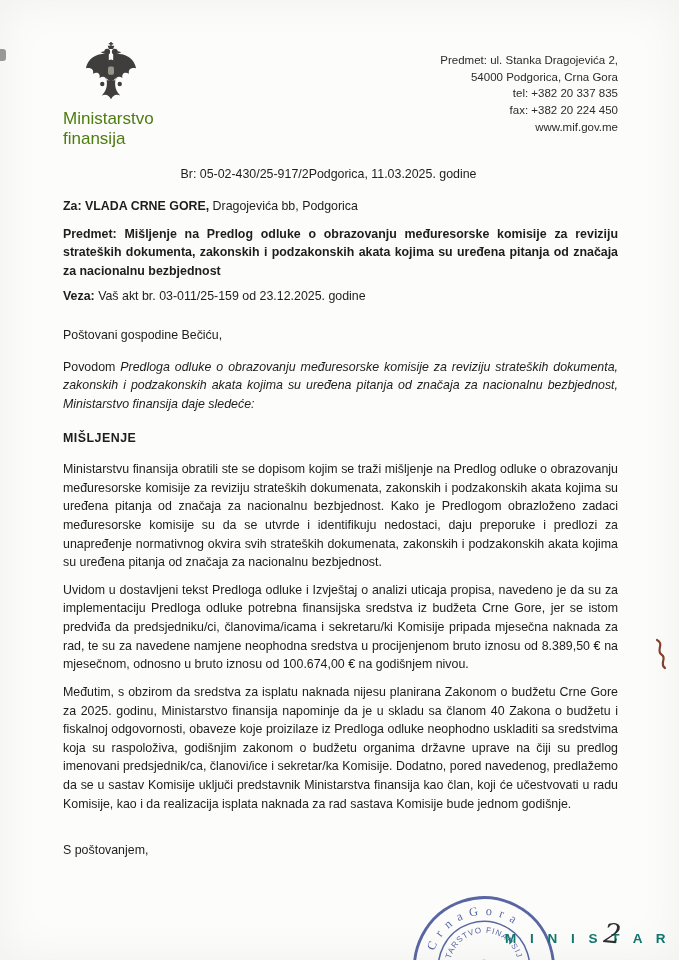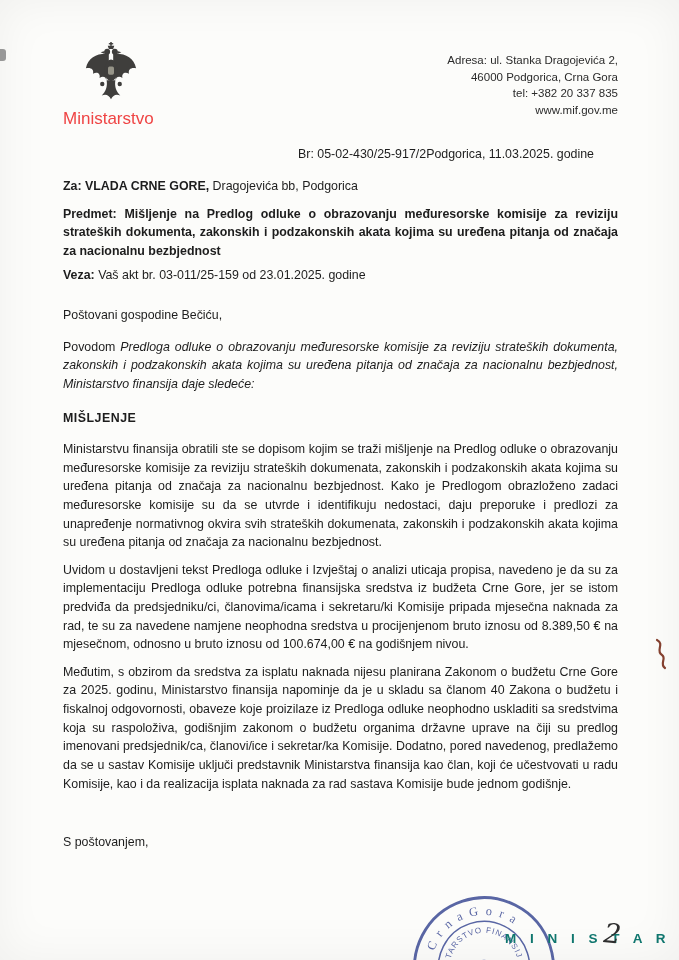--- a/index.html
+++ b/index.html
@@ -13,38 +13,38 @@
     font-family:"Liberation Sans", sans-serif;
     color:#1d1d1d;
     box-shadow: inset 0 0 45px rgba(0,0,0,0.05);
   }
   .content { padding:0 61px 0 63px; }
 
   
   .header-row { display:flex; justify-content:space-between; margin-top:42px; }
   .logo-block { width:230px; }
   .emblem { width:56px; height:60px; margin-left:20px; display:block; }
-  .ministry-name { font-size:17px; line-height:1.18; margin-top:7px; color:#ef4444; }
+  .ministry-name { font-size:17px; line-height:1.18; margin-top:7px; color:#4d7c0f; }
   .address-block { font-size:11.5px; line-height:1.45; text-align:right; color:#2b2b2b; padding-top:10px; }
   .address-block .web { font-weight:normal; }
 
-  .ref-row { display:flex; justify-content:flex-end; font-size:12.4px; margin-top:18px; }
+  .ref-row { display:flex; justify-content:center; font-size:12.4px; margin-top:18px; }
   .place-date { margin-right:24px; }
 
   
   .body-text { margin-top:16px; }
   .body-text p { font-size:12.4px; line-height:1.5; text-align:justify; }
   .gap-s { margin-top:6px; }
   .gap-m { margin-top:9px; }
   .gap-l { margin-top:13px; }
   .gap-xl { margin-top:21px; }
   b { font-weight:bold;margin-top:28px; }
   .italic { font-style:italic; }
   .opinion-title { text-align:center; font-weight:bold; font-size:13.2px; letter-spacing:0.5px; margin-top:15px; }
-  .closing { margin-top:40px; text-align:left !important; }
+  .closing { margin-top:28px; text-align:left !important; }
 
   
   .stamp { position:absolute; left:408px; top:891px; width:152px; height:152px; opacity:0.78; transform:rotate(-18deg); }
   .minister-label { position:absolute; left:505px; top:931px; font-size:13.5px; font-weight:bold; letter-spacing:5px; color:#0f766e; white-space:nowrap; }
   .page-number { position:absolute; left:604px; top:918px; font-family:"DejaVu Serif", serif; font-style:italic; font-size:27px; color:#2e2e2e; transform:rotate(6deg); }
   .handwritten-mark { position:absolute; left:651px; top:638px; width:24px; height:32px; }
   .scan-artifact { position:absolute; left:0; top:49px; width:6px; height:12px; background:#4a4a4a; opacity:0.55; border-radius:0 3px 3px 0; }
 </style>
 </head>
 <body>
@@ -69,42 +69,44 @@
             <path d="M54 22 C74 20, 92 28, 96 48 C87 46, 81 50, 83 58 C75 54, 69 58, 71 66 C65 62, 59 64, 59 70 L54 45 Z"></path>
             <ellipse cx="50" cy="52" rx="12" ry="20"></ellipse>
             <path d="M42 70 C44 82, 40 91, 33 98 C42 95, 46 98, 50 105 C54 98, 58 95, 67 98 C60 91, 56 82, 58 70 Z"></path>
             <circle cx="34" cy="77" r="4"></circle>
             <circle cx="66" cy="77" r="4"></circle>
           </g>
           <rect x="44.5" y="45" width="11" height="15" rx="3" fill="#969488"></rect>
         </svg>
         <div class="ministry-name">
           <div>Ministarstvo</div>
+          <div>finansija</div>
         </div>
       </div>
       <div class="address-block">
-        <div>Adresa: ul. Stanka Dragojevića 2,</div>
-        <div>46000 Podgorica, Crna Gora</div>
+        <div>Predmet: ul. Stanka Dragojevića 2,</div>
+        <div>54000 Podgorica, Crna Gora</div>
         <div>tel: +382 20 337 835</div>
+        <div>fax: +382 20 224 450</div>
         <div class="web">www.mif.gov.me</div>
       </div>
     </div>
 
     <div class="ref-row">
       <span>Br: 05-02-430/25-917/2</span>
       <span class="place-date">Podgorica, 11.03.2025. godine</span>
     </div>
 
     <div class="body-text">
       <p class="gap-l"><b>Za: VLADA CRNE GORE,</b><span> Dragojevića bb, Podgorica</span></p>
 
 
       <p class="gap-m"><b>Predmet: Mišljenje na Predlog odluke o obrazovanju međuresorske komisije za reviziju strateških dokumenta, zakonskih i podzakonskih akata kojima su uređena pitanja od značaja za nacionalnu bezbjednost</b></p>
 
-      <p class="gap-s"><b>Veza:</b><span> Vaš akt br. 03-011/25-159 od 23.01.2025. godine</span></p>
+      <p class="gap-s"><b>Veza:</b><span> Vaš akt br. 03-011/25-159 od 23.12.2025. godine</span></p>
 
       <p class="gap-xl">Poštovani gospodine Bečiću,</p>
 
       <p class="gap-l"><span>Povodom </span><span class="italic">Predloga odluke o obrazovanju međuresorske komisije za reviziju strateških dokumenta, zakonskih i podzakonskih akata kojima su uređena pitanja od značaja za nacionalnu bezbjednost,</span><span class="italic"> Ministarstvo finansija daje sledeće:</span></p>
 
       <p class="opinion-title">MIŠLJENJE</p>
 
       <p class="gap-l">Ministarstvu finansija obratili ste se dopisom kojim se traži mišljenje na Predlog odluke o obrazovanju međuresorske komisije za reviziju strateških dokumenata, zakonskih i podzakonskih akata kojima su uređena pitanja od značaja za nacionalnu bezbjednost. Kako je Predlogom obrazloženo zadaci međuresorske komisije su da se utvrde i identifikuju nedostaci, daju preporuke i predlozi za unapređenje normativnog okvira svih strateških dokumenata, zakonskih i podzakonskih akata kojima su uređena pitanja od značaja za nacionalnu bezbjednost.</p>
       <p class="gap-m">Uvidom u dostavljeni tekst Predloga odluke i Izvještaj o analizi uticaja propisa, navedeno je da su za implementaciju Predloga odluke potrebna finansijska sredstva iz budžeta Crne Gore, jer se istom predviđa da predsjedniku/ci, članovima/icama i sekretaru/ki Komisije pripada mjesečna naknada za rad, te su za navedene namjene neophodna sredstva u procijenjenom bruto iznosu od 8.389,50 € na mjesečnom, odnosno u bruto iznosu od 100.674,00 € na godišnjem nivou.</p>
       <p class="gap-m">Međutim, s obzirom da sredstva za isplatu naknada nijesu planirana Zakonom o budžetu Crne Gore za 2025. godinu, Ministarstvo finansija napominje da je u skladu sa članom 40 Zakona o budžetu i fiskalnoj odgovornosti, obaveze koje proizilaze iz Predloga odluke neophodno uskladiti sa sredstvima koja su raspoloživa, godišnjim zakonom o budžetu organima državne uprave na čiji su predlog imenovani predsjednik/ca, članovi/ice i sekretar/ka Komisije. Dodatno, pored navedenog, predlažemo da se u sastav Komisije uključi predstavnik Ministarstva finansija kao član, koji će učestvovati u radu Komisije, kao i da realizacija isplata naknada za rad sastava Komisije bude jednom godišnje.</p>

